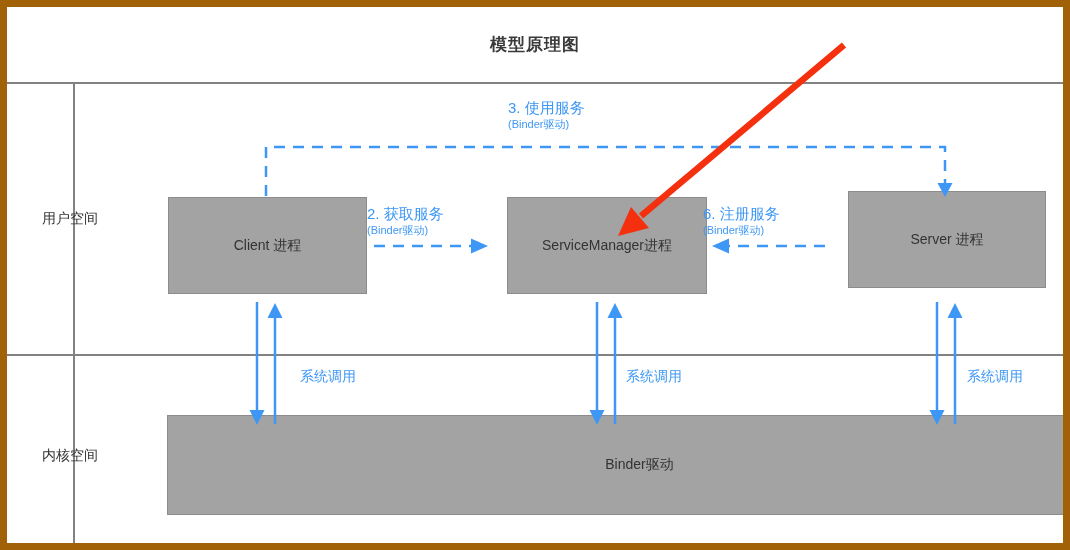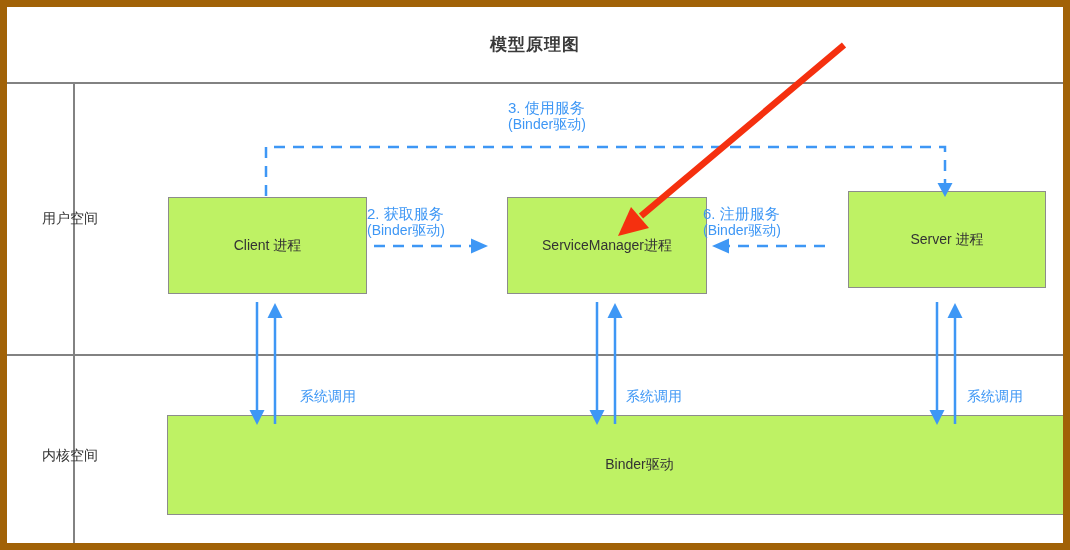--- a/index.html
+++ b/index.html
@@ -38,38 +38,38 @@
     display:flex;align-items:center;justify-content:center;
     font-size:14px;color:var(--text);margin-left:30px;
   }
   .row-label.user{top:77px;height:270px;}
   .row-label.kernel{top:349px;height:199px;}
   
   .pbox{
     position:absolute;
     box-sizing:border-box;
     border:1px solid var(--boxborder);
-    background:#bef264;
+    background:#a3a3a3;
     display:flex;align-items:center;justify-content:center;
     font-size:14px;color:var(--text);
   }
   .pbox.client{left:161px;top:190px;width:199px;height:97px;}
   .pbox.sm{left:500px;top:190px;width:200px;height:97px;}
   .pbox.server{left:841px;top:184px;width:198px;height:97px;}
   .pbox.binder{left:160px;top:408px;width:945px;height:100px;}
   
   .blabel{position:absolute;color:var(--blue);}
   .blabel .main{font-size:15px;line-height:18px;}
-  .blabel .sub{font-size:14px;line-height:14px;}
+  .blabel .sub{font-size:11px;line-height:14px;}
   .blabel.use{left:501px;top:92px;width:200px;}
   .blabel.get{left:360px;top:198px;width:140px;}
   .blabel.reg{left:696px;top:198px;width:140px;}
   .syscall{
     position:absolute;top:361px;width:100px;
-    text-align:center;font-size:14px;color:var(--blue);margin-top:20px;
+    text-align:center;font-size:14px;color:var(--blue);
   }
   .syscall.c1{left:271px;}
   .syscall.c2{left:597px;}
   .syscall.c3{left:938px;}
   
   svg.overlay{position:absolute;inset:0;width:1070px;height:550px;pointer-events:none;}
   .dash{stroke:var(--blue);stroke-width:2.5;fill:none;stroke-dasharray:11 8;}
   .solid{stroke:var(--blue);stroke-width:2.5;fill:none;}
   .bfill{fill:var(--blue);stroke:none;}
   .rline{stroke:var(--red);stroke-width:6.5;fill:none;stroke-linecap:butt;}

